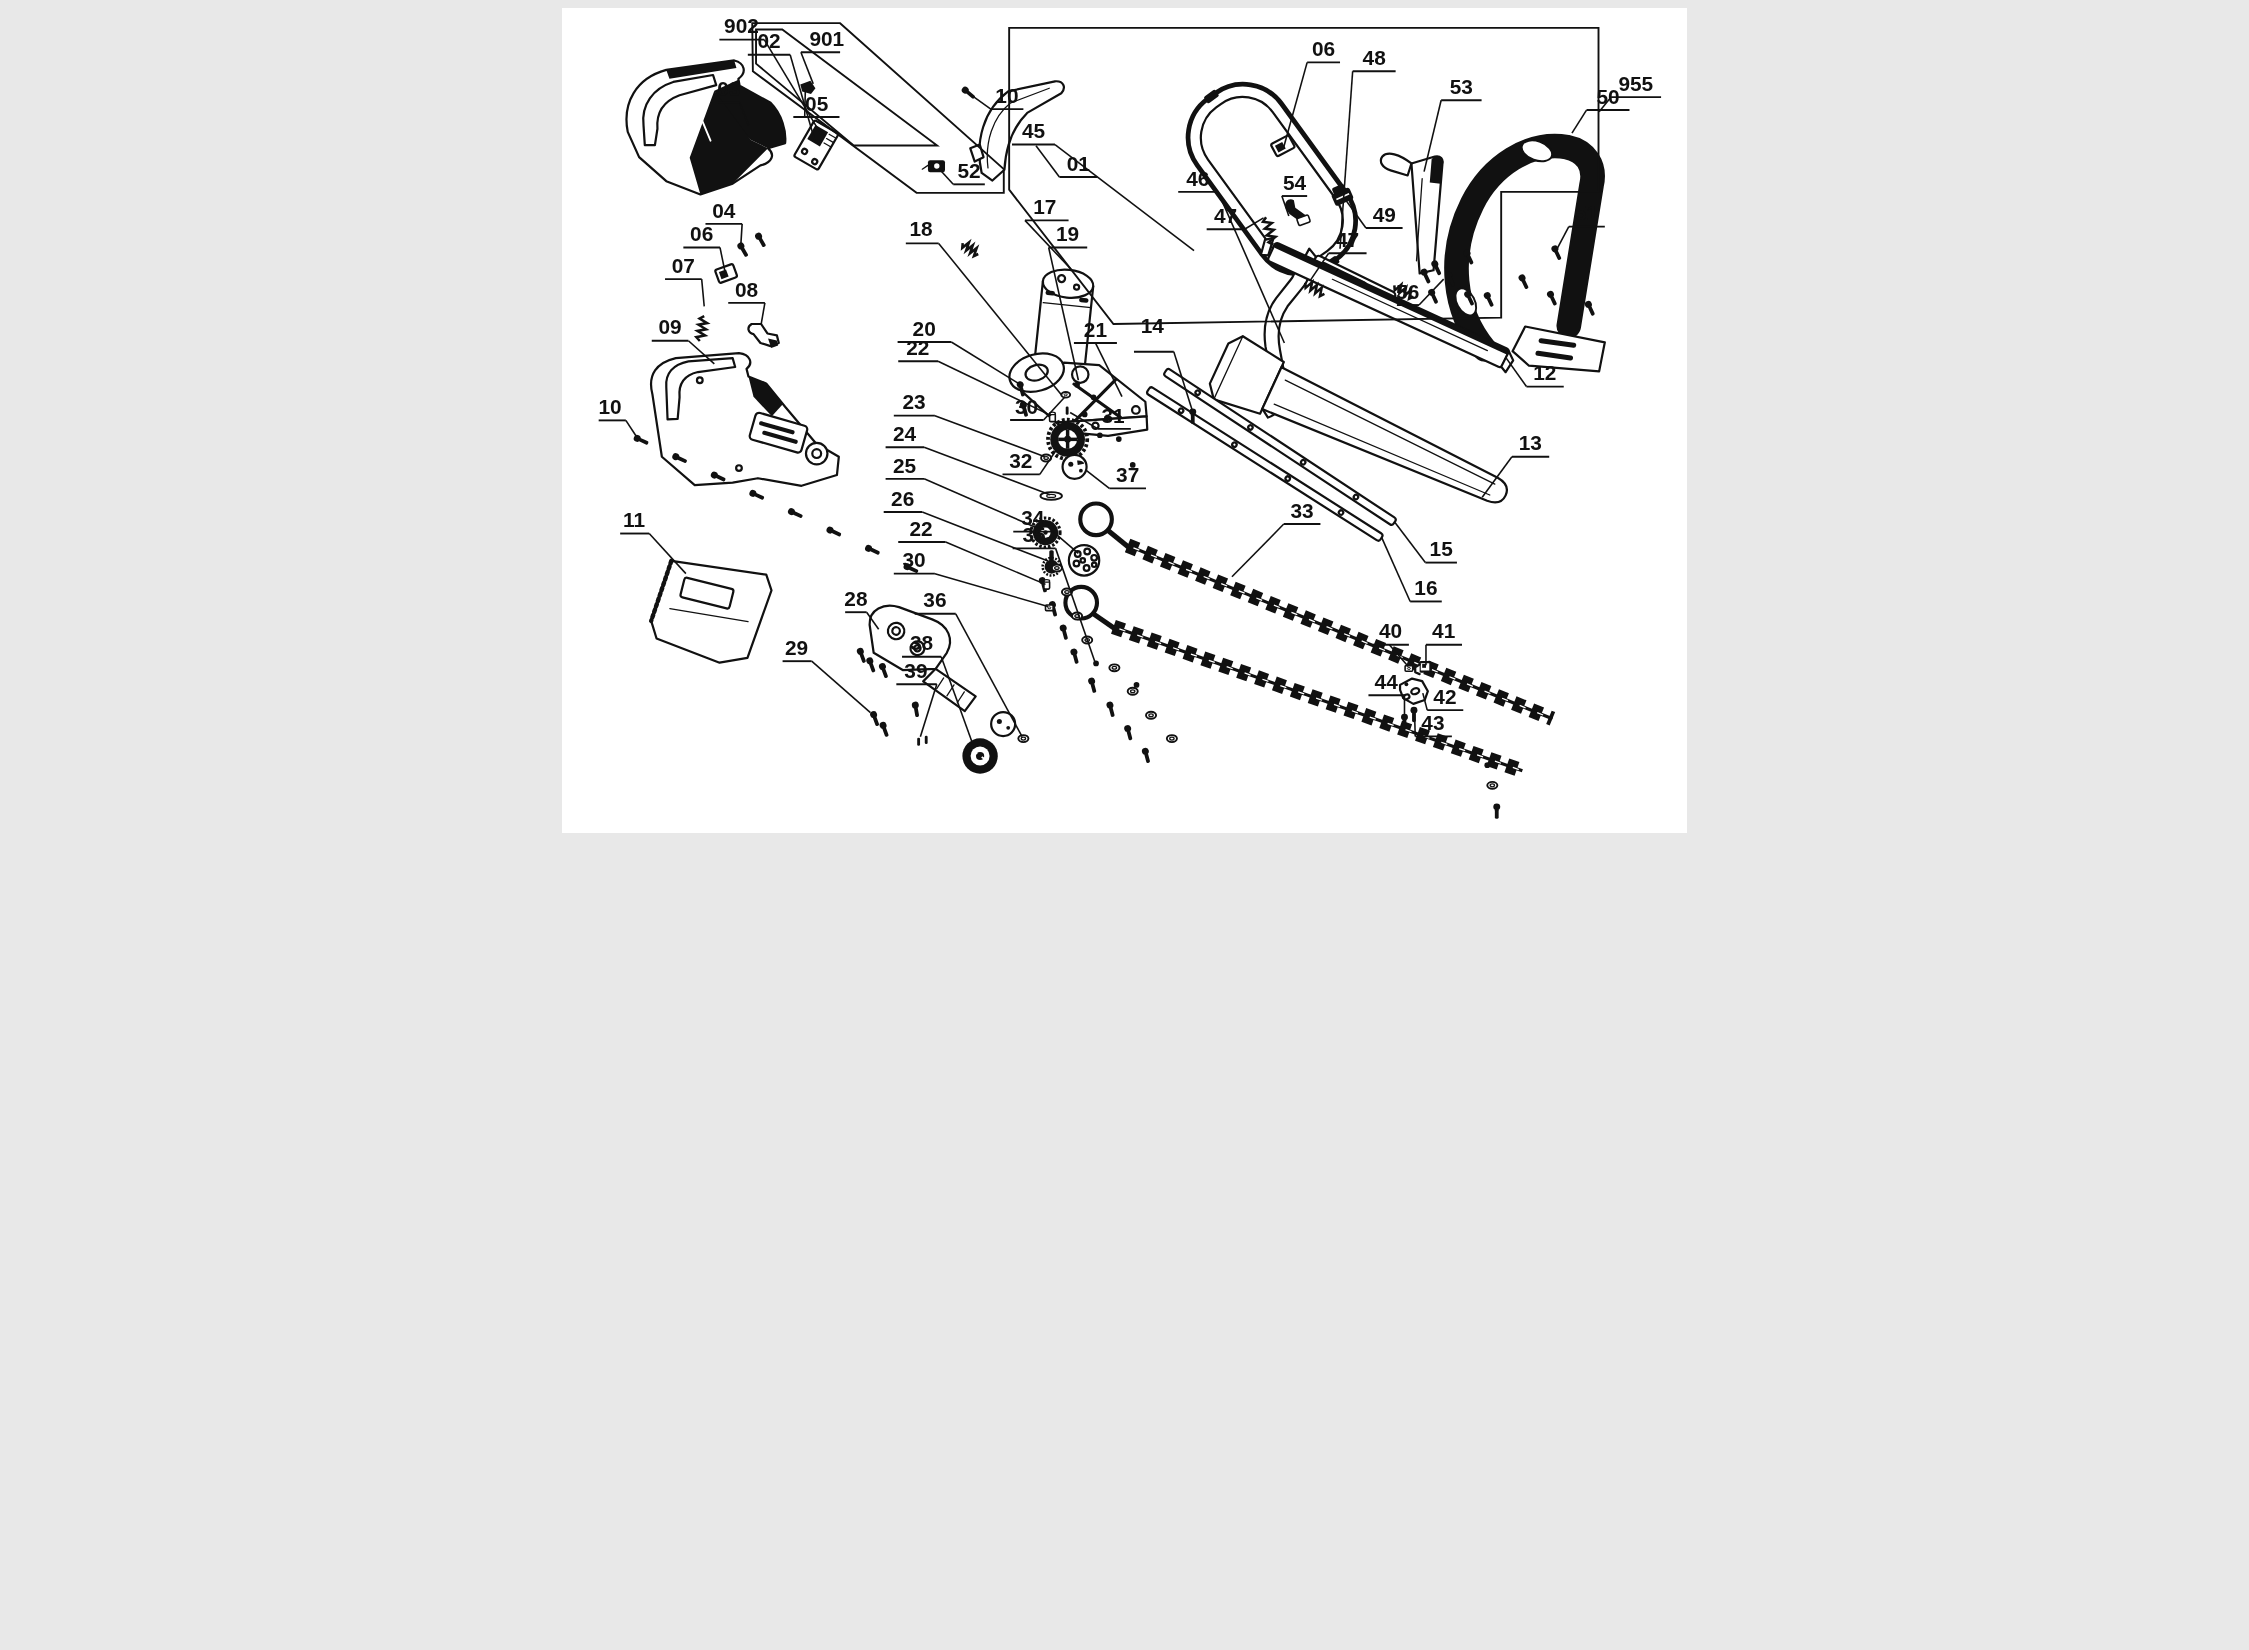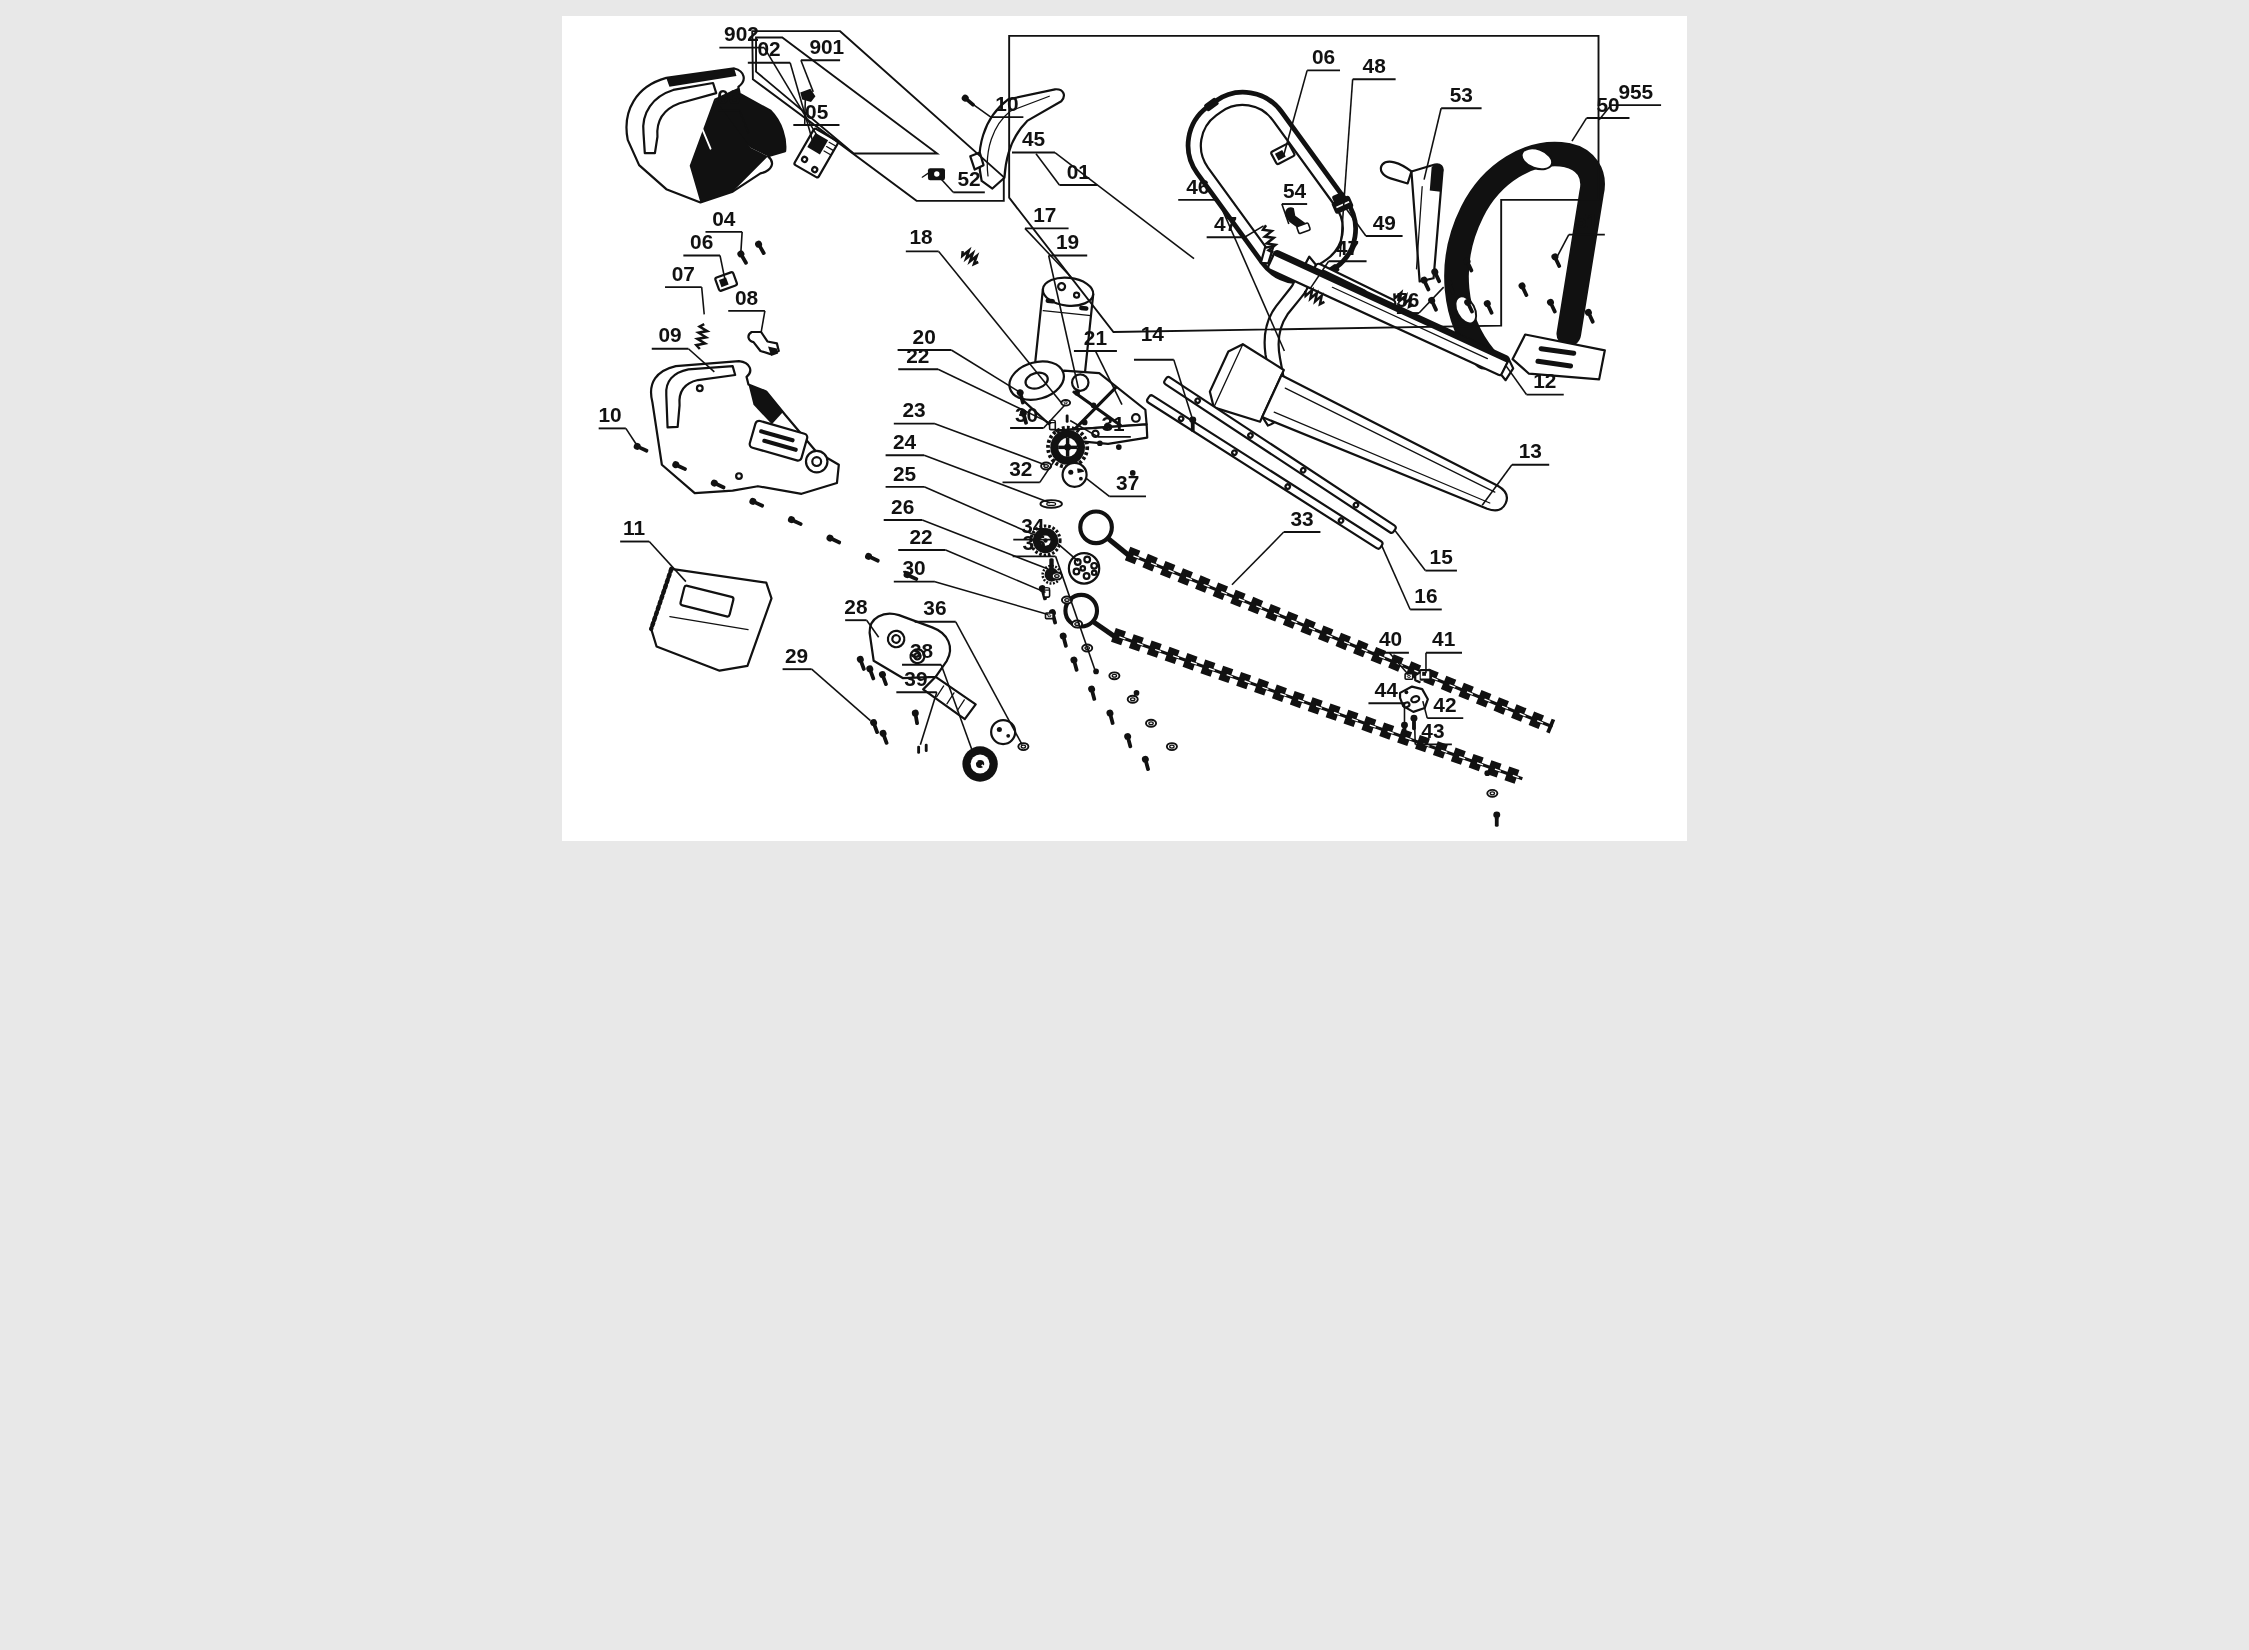--- a/index.html
+++ b/index.html
@@ -1,16 +1,16 @@
 <!DOCTYPE html>
 <html style="font-size:10px"><head>
 <meta charset="utf-8">
 <style>
   html,body{margin:0;padding:0;background:#e8e8e8;}
-  .page{background:#22c55e;width:100%;max-width:1125px;margin:16px auto;}
+  .page{background:#22c55e;width:100%;max-width:1125px;margin:8px auto;}
   svg{display:block;width:100%;height:auto;background:#ffffff;}
   .part{stroke:#111111;stroke-width:7;fill:#ffffff;stroke-linejoin:round;stroke-linecap:round;}
   .thin{stroke-width:4;}
   .dark{fill:#111111;stroke:none;}
   text.callout{font-family:"Liberation Sans","DejaVu Sans",sans-serif;font-weight:bold;fill:#111111;}
 </style>
 </head>
 <body>
 
 <div class="page">

